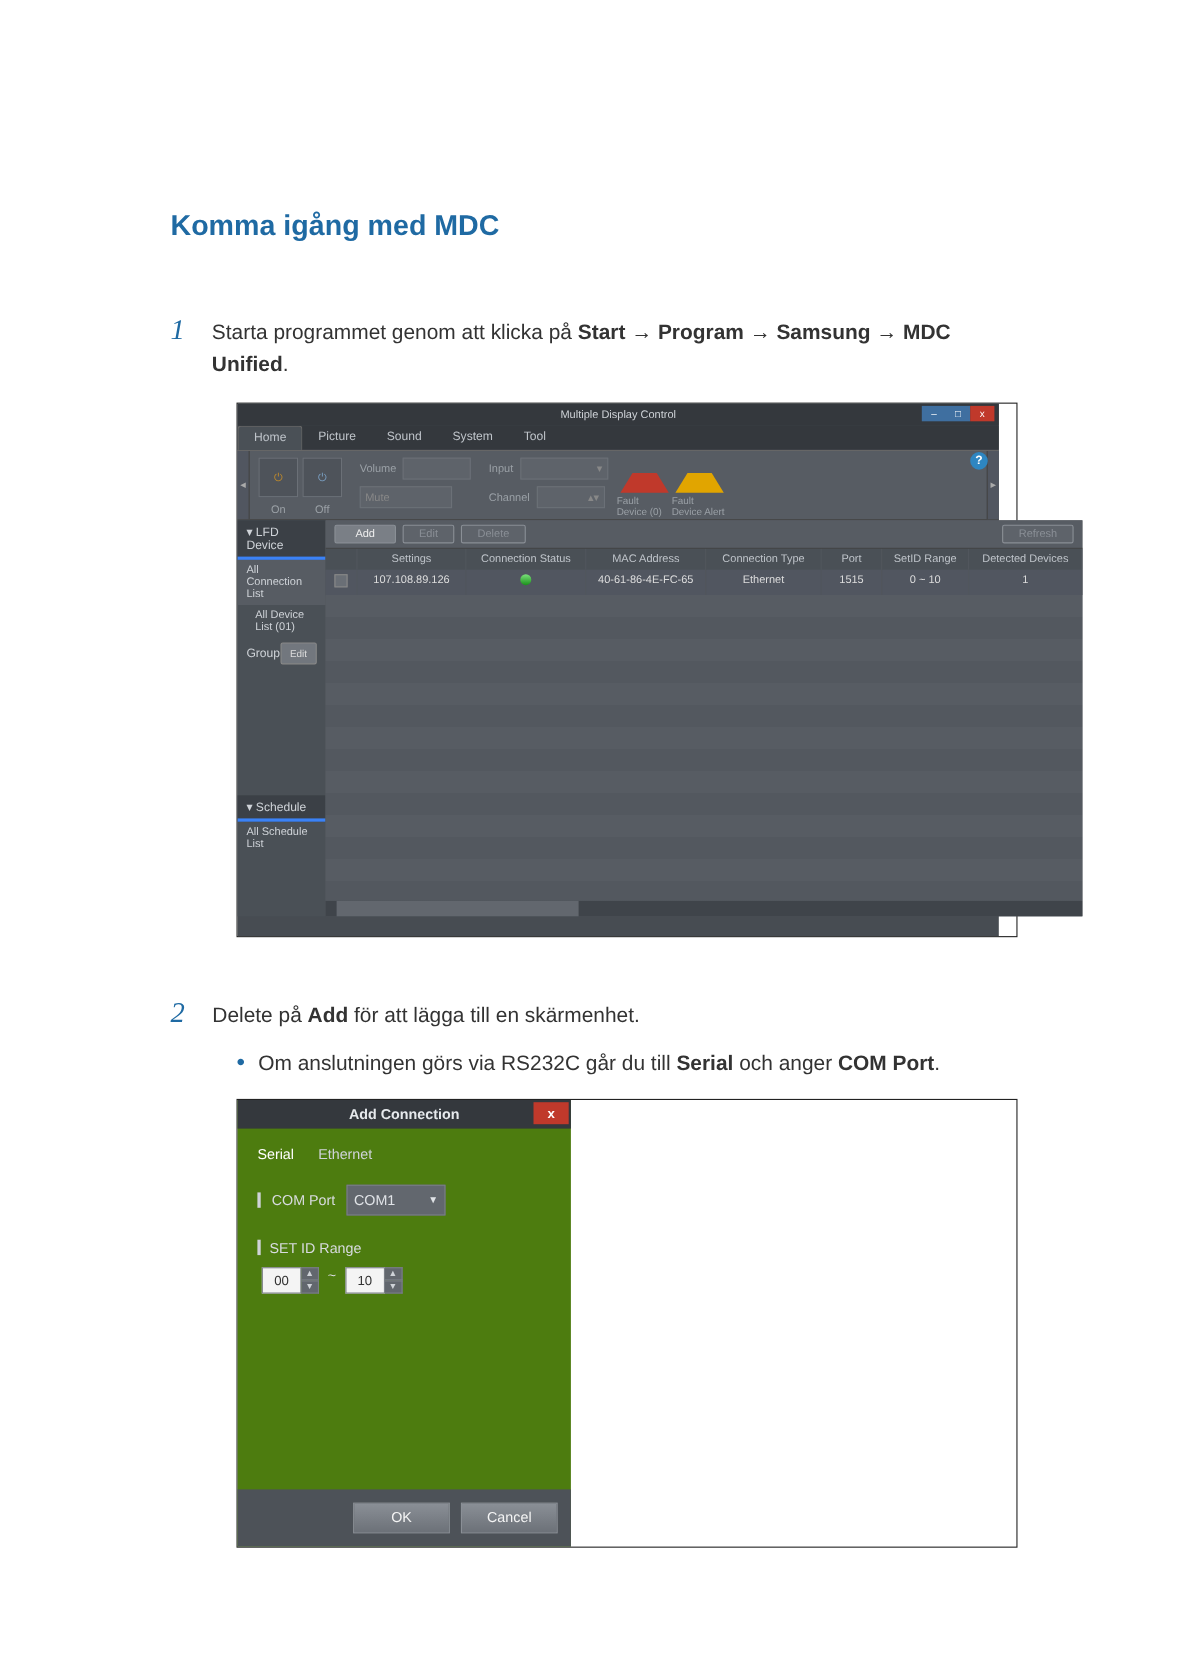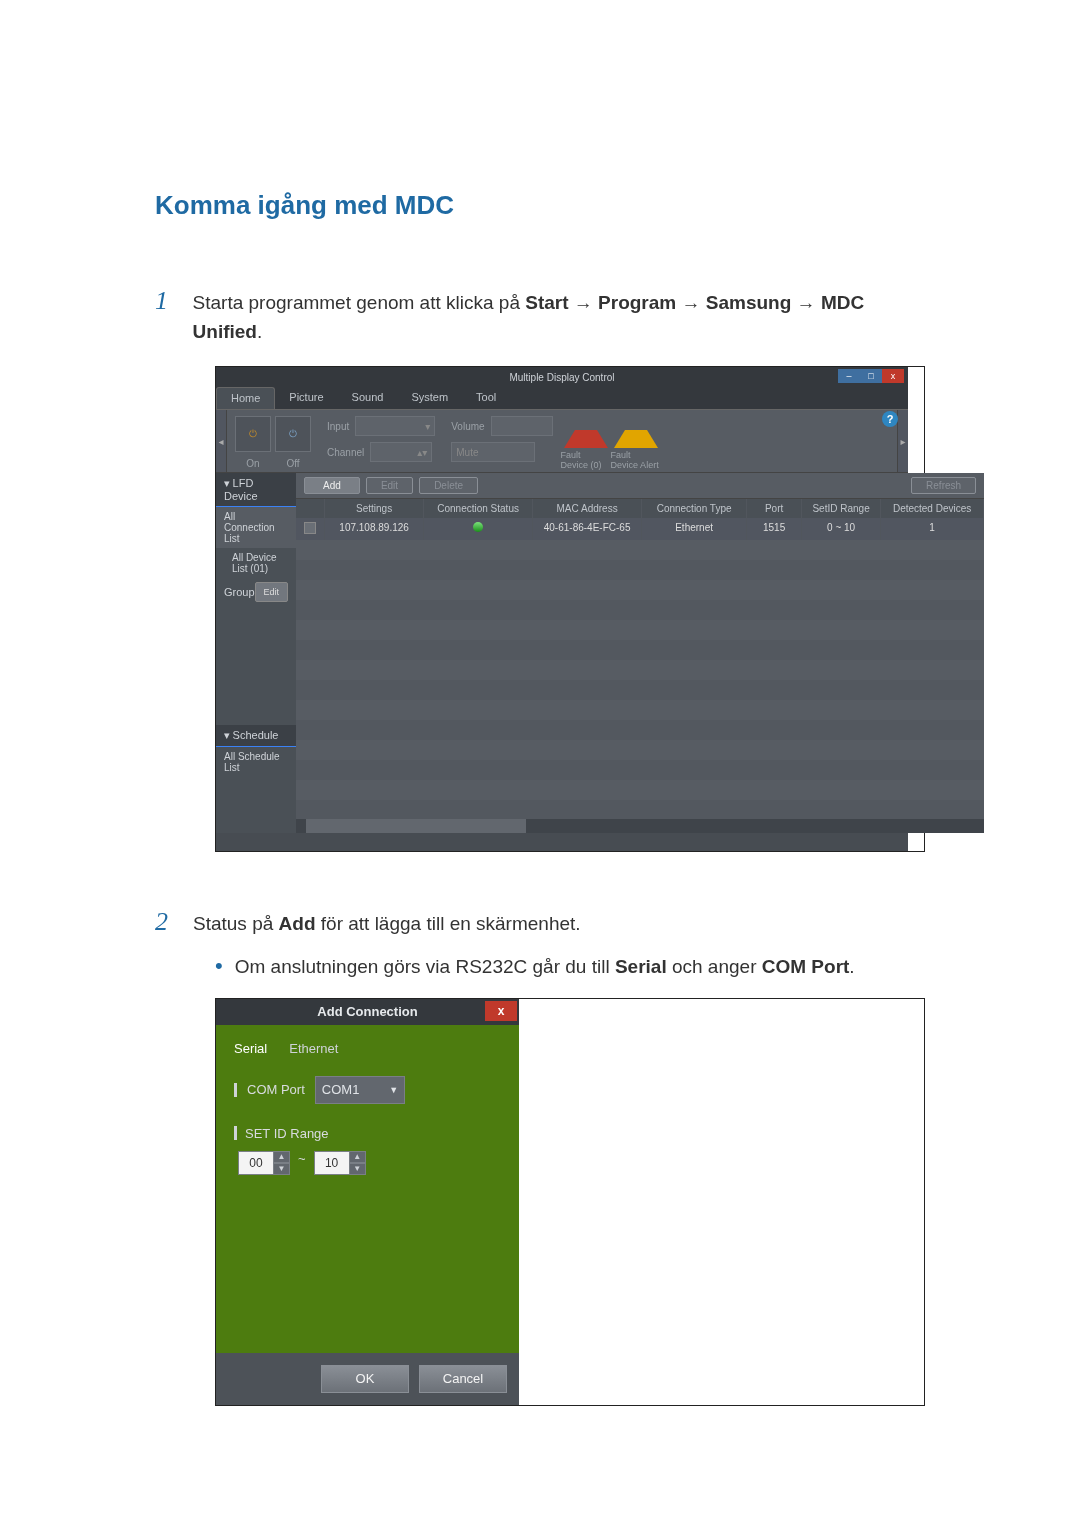--- a/index.html
+++ b/index.html
@@ -33,21 +33,21 @@
   .inp.r{min-width:52px;}
   .lbl{color:#9aa0a6;}
   .alert{display:flex;flex-direction:column;align-items:center;justify-content:center;width:50px;font-size:9px;color:#9aa0a6;gap:2px;}
   .alert .tri{width:22px;height:18px;border-left:11px solid transparent;border-right:11px solid transparent;border-bottom:18px solid;} 
   .alert.red .tri{border-bottom-color:#c0392b;}
   .alert.yel .tri{border-bottom-color:#e1a500;}
   .nav-arrow{width:10px;background:#515660;color:#aaa;display:flex;align-items:center;justify-content:center;border-right:1px solid #444;}
   .nav-arrow.right{border-left:1px solid #444;border-right:none;}
   .mdc-main{display:flex;flex:1;min-height:0;}
   .side{width:128px;background:#4a5056;color:#cfd3d8;font-size:11px;display:flex;flex-direction:column;}
-  .side-sec{background:#3b4046;padding:4px 8px;color:#cfd3d8;border-bottom:1px solid #3b82f6;}
+  .side-sec{background:#3b4046;padding:4px 8px;color:#cfd3d8;border-bottom:3px solid #3b82f6;}
   .side-item{padding:4px 8px;font-size:10px;color:#cfd3d8;}
   .side-item.active{background:#575c63;}
   .side-row{display:flex;align-items:center;justify-content:space-between;padding:4px 8px;}
   .mini-btn{background:#72777e;border:1px solid #888;color:#ddd;font-size:9px;padding:1px 8px;border-radius:2px;height:16px;display:flex;align-items:center;}
   .side-spacer{flex:1;}
   .toolbar{display:flex;align-items:center;gap:6px;padding:4px 8px;background:#575c63;border-bottom:1px solid #444;}
   .btn{background:#7a7f86;border:1px solid #8a8f96;color:#eee;font-size:10px;padding:2px 18px;border-radius:2px;}
   .btn.dis{background:#5e636a;color:#8a8f96;}
   .btn.sm{padding:2px 14px;}
   .content{flex:1;display:flex;flex-direction:column;background:#575c63;}
@@ -139,42 +139,42 @@
                   <span style="color:#7aa0c4;">⏻</span>
                 </div>
             </div>
             <div class="ribbon-pair">
               <span style="width:36px;text-align:center;">On</span>
               <span style="width:36px;text-align:center;">Off</span>
             </div>
           </div>
           <div class="ribbon-slot">
             <div style="display:flex;gap:6px;align-items:center;">
+              <span class="lbl">Volume</span>
+              <div class="inp r"></div>
+            </div>
+            <div style="display:flex;gap:6px;align-items:center;">
+              <div class="inp" style="min-width:74px;">
+                  <span>Mute</span>
+                </div>
+            </div>
+          </div>
+          <div class="ribbon-slot">
+            <div style="display:flex;gap:6px;align-items:center;">
               <span class="lbl">Input</span>
               <div class="inp">
                   <span></span>
                   <span>▾</span>
                 </div>
             </div>
             <div style="display:flex;gap:6px;align-items:center;">
               <span class="lbl">Channel</span>
               <div class="inp r">
                   <span></span>
                   <span>▴▾</span>
-                </div>
-            </div>
-          </div>
-          <div class="ribbon-slot">
-            <div style="display:flex;gap:6px;align-items:center;">
-              <span class="lbl">Volume</span>
-              <div class="inp r"></div>
-            </div>
-            <div style="display:flex;gap:6px;align-items:center;">
-              <div class="inp" style="min-width:74px;">
-                  <span>Mute</span>
                 </div>
             </div>
           </div>
           <div class="alert red">
             <div class="tri"></div>
             <span>Fault Device (0)</span>
           </div>
           <div class="alert yel">
             <div class="tri"></div>
             <span>Fault Device Alert</span>
@@ -232,21 +232,21 @@
               </div>
           </div>
         </div>
       </div>
     </div>
   </div>
 
   <div class="step">
     <div class="step-num">2</div>
     <div class="step-text">
-      <span>Status på</span>
+      <span>Delete på</span>
       <b>Add</b>
       <span>för att lägga till en skärmenhet.</span>
     </div>
   </div>
 
   <div class="bullet-row">
     <span class="dot">•</span>
     <div>
       <span>Om anslutningen görs via RS232C går du till</span>
       <b>Serial</b>

